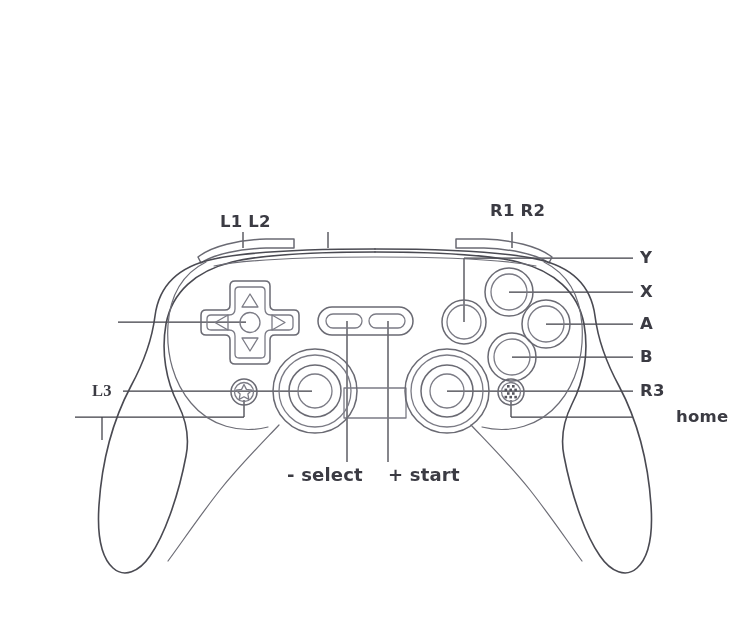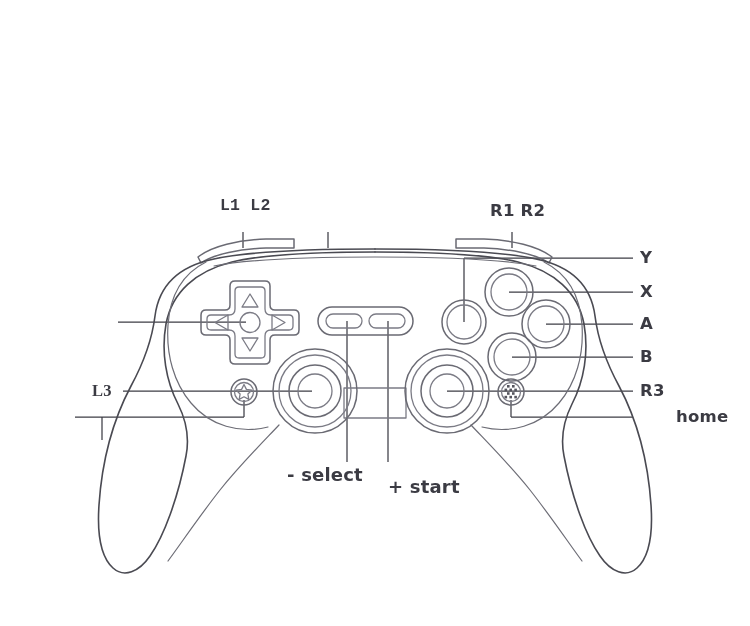--- a/index.html
+++ b/index.html
@@ -276,35 +276,35 @@
         <rect class="dot-fill" x="507" y="392.2" width="2.6" height="2.6"></rect>
         <rect class="dot-fill" x="512" y="392.2" width="2.6" height="2.6"></rect>
         <rect class="dot-fill" x="504.5" y="395.8" width="2.6" height="2.6"></rect>
         <rect class="dot-fill" x="509.4" y="395.8" width="2.6" height="2.6"></rect>
         <rect class="dot-fill" x="514.3" y="395.8" width="2.6" height="2.6"></rect>
       </g>
     </g>
 
   </svg>
 
-  <div class="lbl" style="left:220px; top:198px;font-family:Liberation Mono, monospace;">L1 L2</div>
+  <div class="lbl" style="left:220px; top:214px;">L1 L2</div>
 
   <div class="lbl" style="left:490px; top:203px;">R1 R2</div>
 
   <div class="lbl lbl-right" style="left:640px; top:250px;">Y</div>
 
   <div class="lbl lbl-right" style="left:640px; top:284px;">X</div>
 
   <div class="lbl lbl-right" style="left:640px; top:316px;">A</div>
 
   <div class="lbl lbl-right" style="left:640px; top:349px;">B</div>
 
   <div class="lbl lbl-right" style="left:640px; top:383px;">R3</div>
 
   <div class="lbl lbl-right" style="left:676px; top:409px;">home</div>
 
   <div class="lbl" style="left:92px; top:383px;font-family:Liberation Serif, serif;">L3</div>
 
   <div class="lbl lbl-sm" style="left:287px; top:466px;">- select</div>
 
-  <div class="lbl lbl-sm" style="left:388px; top:466px;margin-top:12px;">+ start</div>
+  <div class="lbl lbl-sm" style="left:388px; top:466px;">+ start</div>
 
 </div>
 
 </body></html>

